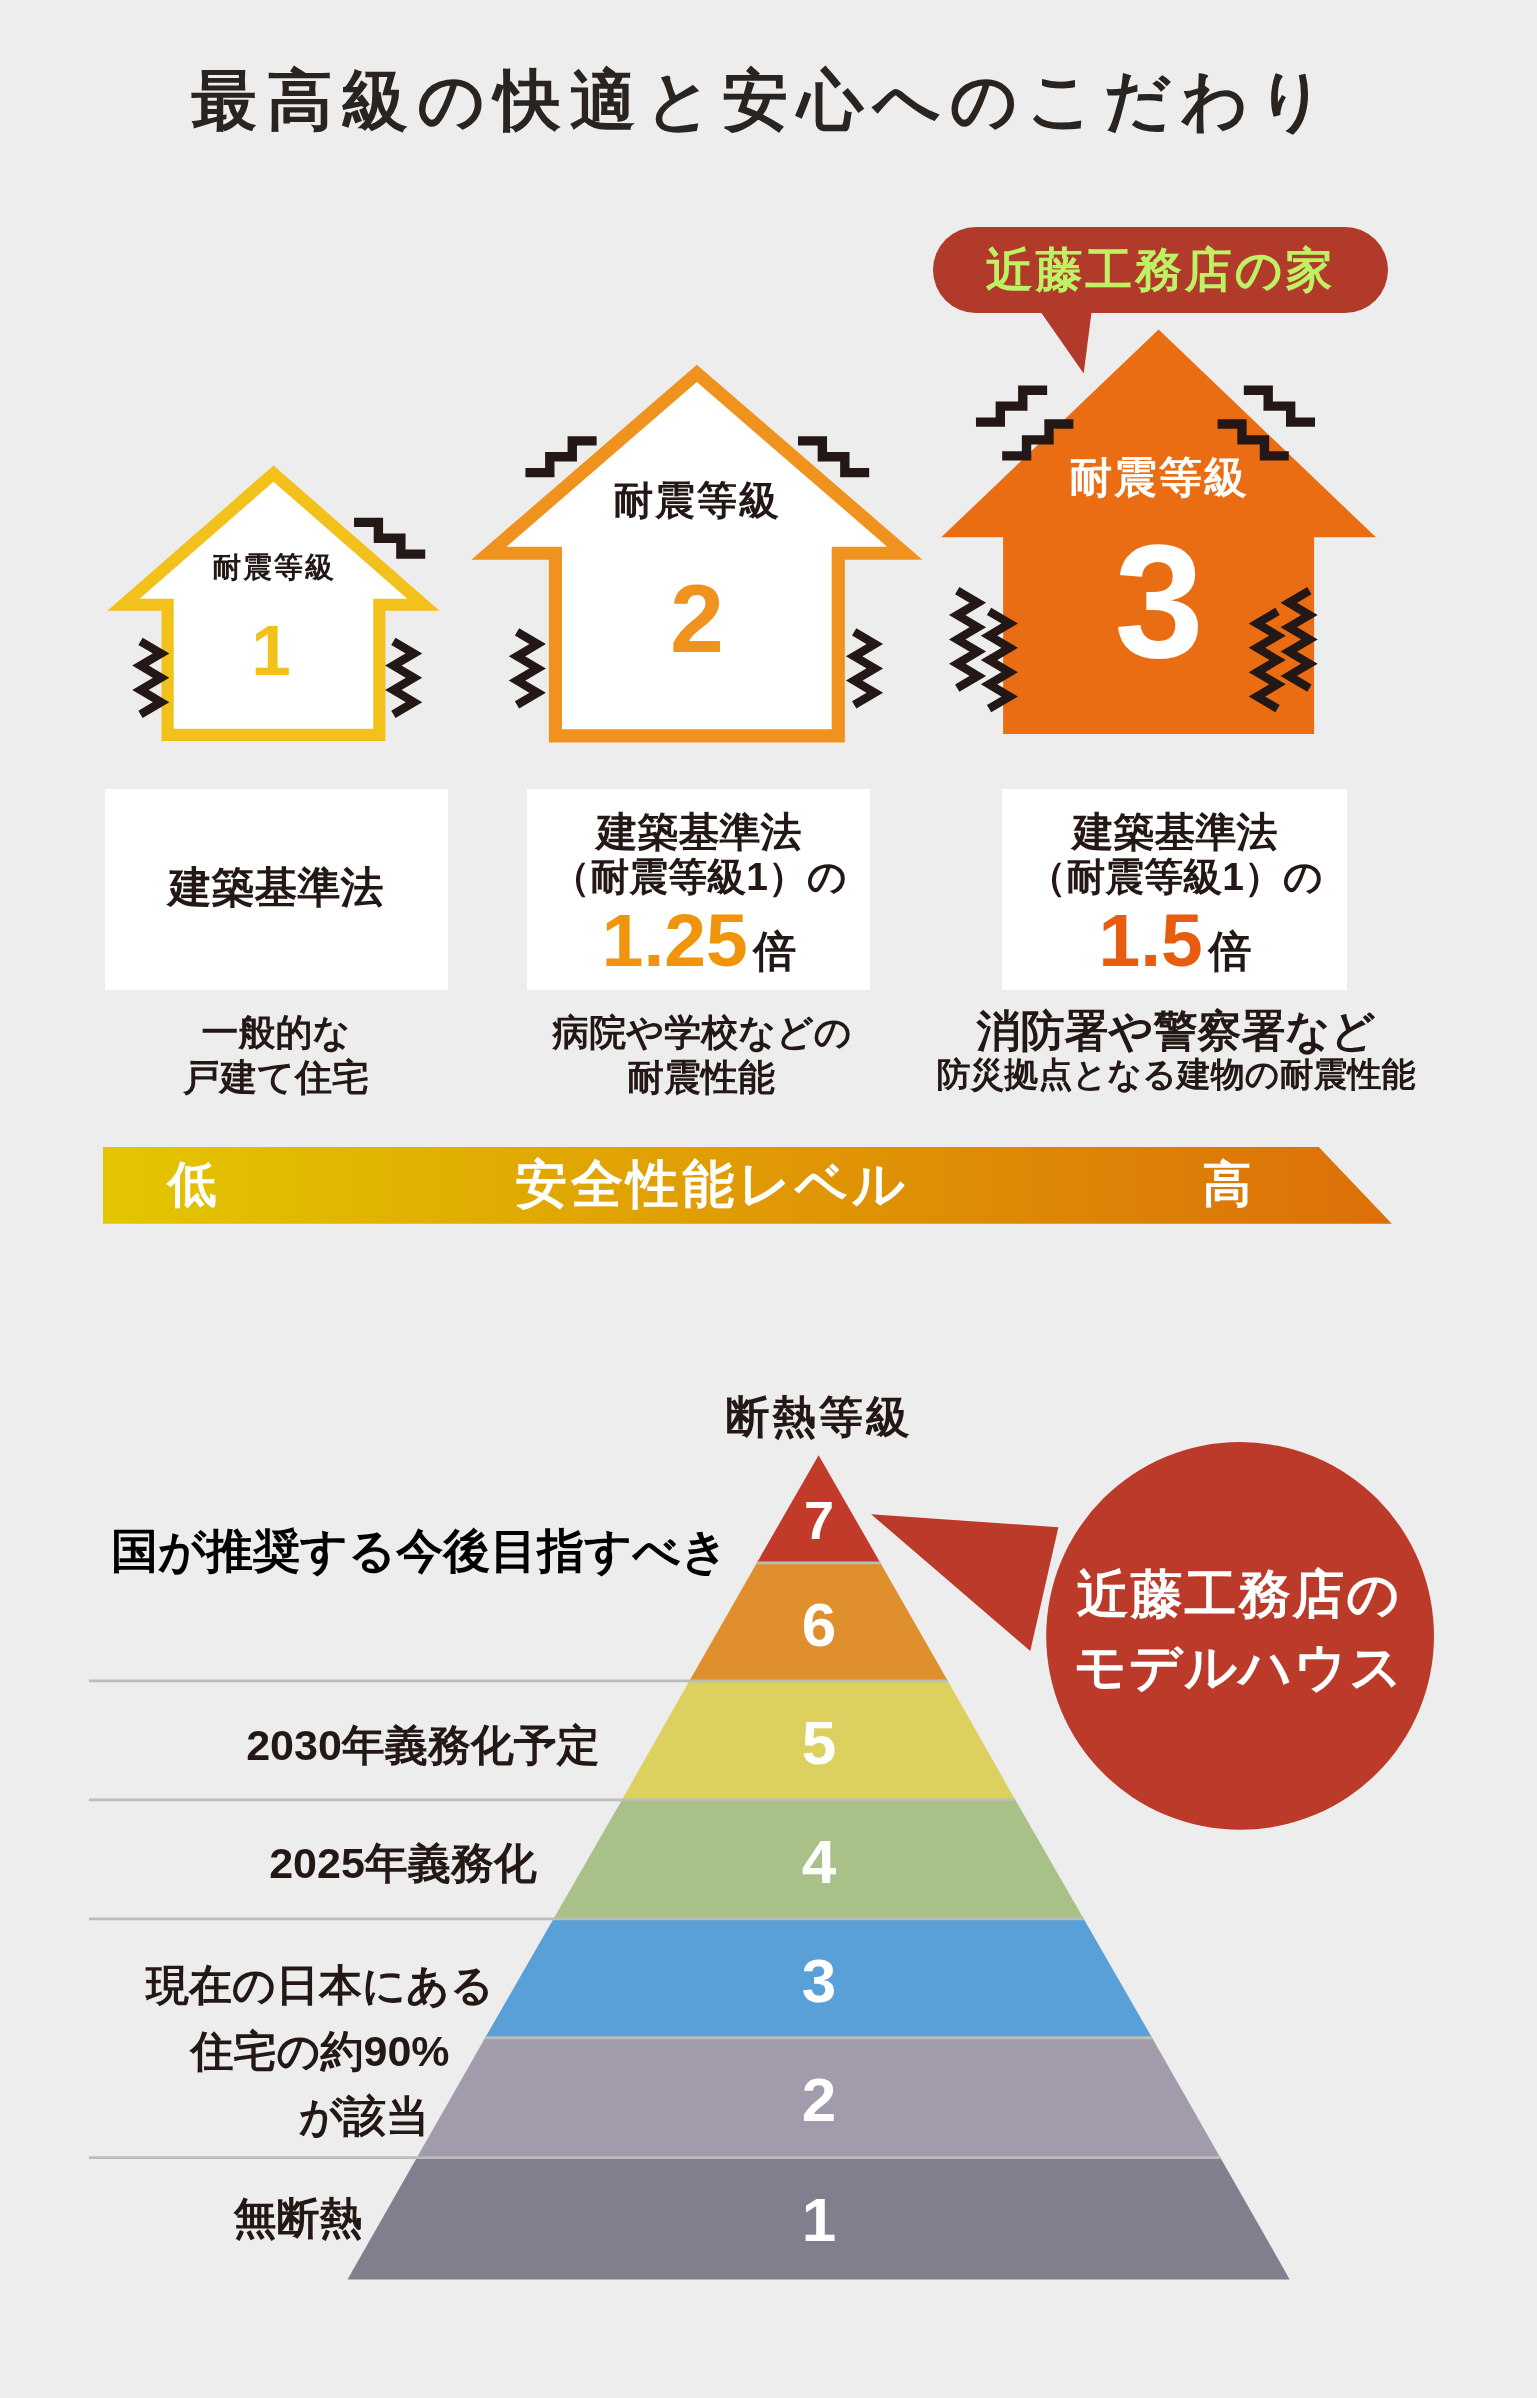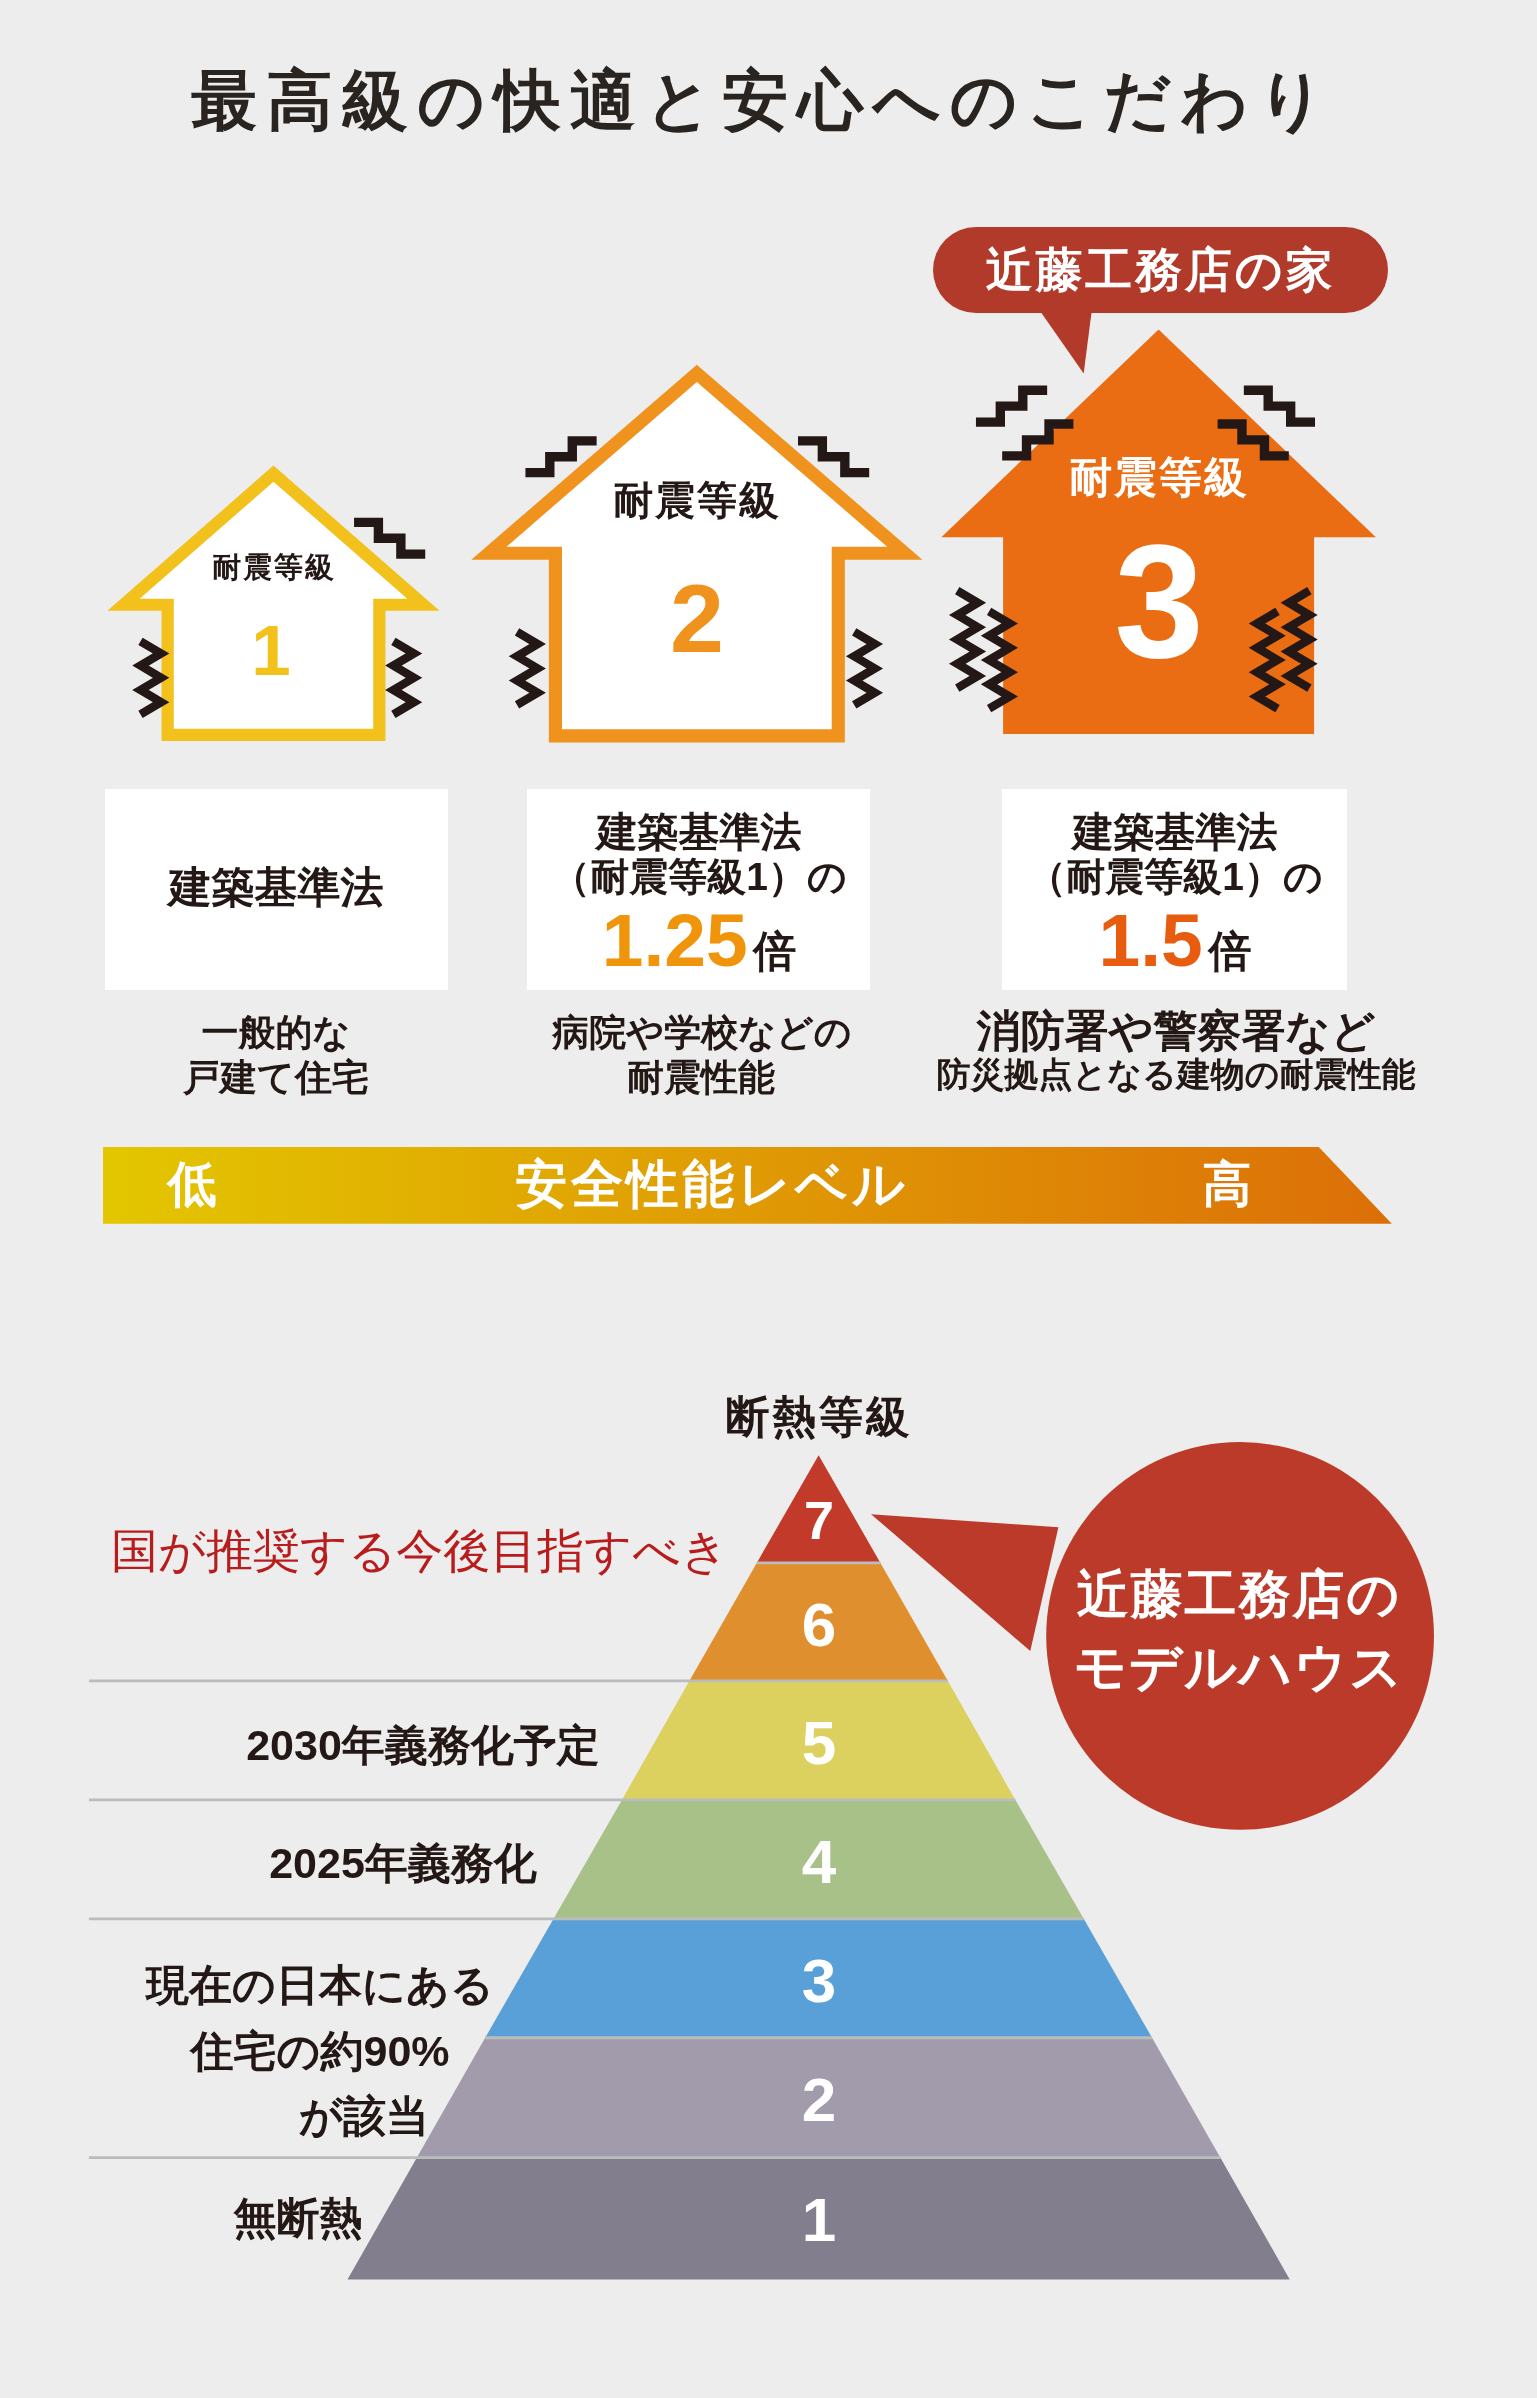--- a/index.html
+++ b/index.html
@@ -12,21 +12,21 @@
   
   .page-title{
     left:763px;top:101px;font-family:"Liberation Serif", serif;
     font-size:66px;font-weight:bold;letter-spacing:9.4px;color:#2a2420;
   }
   
   .badge{
     left:933px;top:227px;width:455px;height:86px;border-radius:43px;
     background:#b23a2b;display:flex;align-items:center;justify-content:center;
   }
-  .badge span{color:#ffffff;font-size:47px;font-weight:bold;letter-spacing:2.8px;}
+  .badge span{color:#bef264;font-size:47px;font-weight:bold;letter-spacing:2.8px;}
   
   .grade-label{font-weight:bold;letter-spacing:1.9px;}
   .g1{left:274px;top:568px;font-size:29px;color:#231815;}
   .g2{left:697px;top:500px;font-size:40px;color:#231815;}
   .g3{left:1159px;top:478px;font-size:43px;color:#fff;}
   .num{font-weight:bold;line-height:1;}
   .n1{left:271px;top:650px;font-size:71px;color:#f2c11c;}
   .n2{left:697px;top:618px;font-size:97px;color:#f0921e;}
   .n3{left:1159px;top:601px;font-size:161px;color:#fff;}
   
@@ -49,21 +49,21 @@
   .cap-l{font-size:37px;}
   .c1a{left:276px;top:1033px;} .c1b{left:276px;top:1078px;}
   .c2a{left:702px;top:1033px;} .c2b{left:701px;top:1078px;}
   .c3a{left:1176px;top:1031px;font-size:44px;} .c3b{left:1176px;top:1075px;font-size:34px;}
   
   .axis-low{left:192px;top:1185px;font-size:49px;font-weight:bold;color:#fff;}
   .axis-title{left:712px;top:1185px;font-size:52px;font-weight:bold;color:#fff;letter-spacing:3.7px;}
   .axis-high{left:1227px;top:1185px;font-size:49px;font-weight:bold;color:#fff;}
   
   .ins-title{left:819px;top:1417px;font-size:44px;font-weight:bold;color:#231815;letter-spacing:2.8px;}
-  .note{color:#b91c1c;font-size:47px;font-weight:normal;white-space:nowrap;}
+  .note{color:#000000;font-size:47px;font-weight:bold;white-space:nowrap;}
   .note1{left:111px;top:1520px;} .note2{left:111px;top:1589px;}
   .rowlab{font-size:43px;font-weight:bold;color:#231815;}
   .r5{left:423px;top:1746px;} .r4{left:403px;top:1864px;}
   .r3a{left:320px;top:1986px;} .r3b{left:320px;top:2052px;} .r3c{left:364px;top:2117px;}
   .r1{left:298px;top:2219px;}
   .tiernum{font-size:62px;font-weight:bold;color:#fff;line-height:1;}
   .t7{left:819px;top:1520px;font-size:54px;}
   .t6{left:819px;top:1625px;} .t5{left:819px;top:1743px;} .t4{left:819px;top:1862px;}
   .t3{left:819px;top:1981px;} .t2{left:819px;top:2100px;} .t1{left:819px;top:2220px;}
   .callout-text{color:#fff;font-size:52px;font-weight:bold;letter-spacing:1.9px;}

